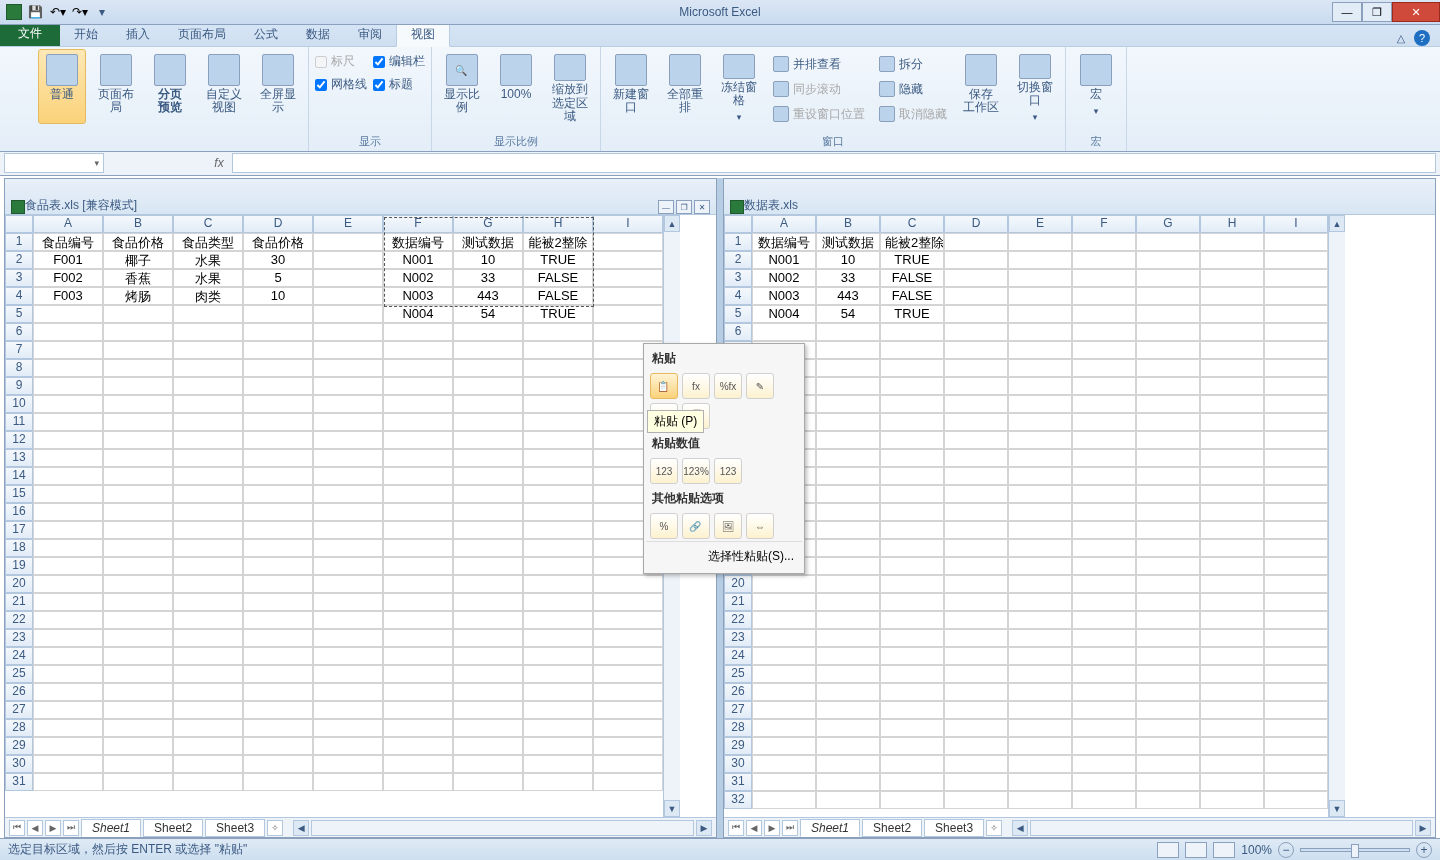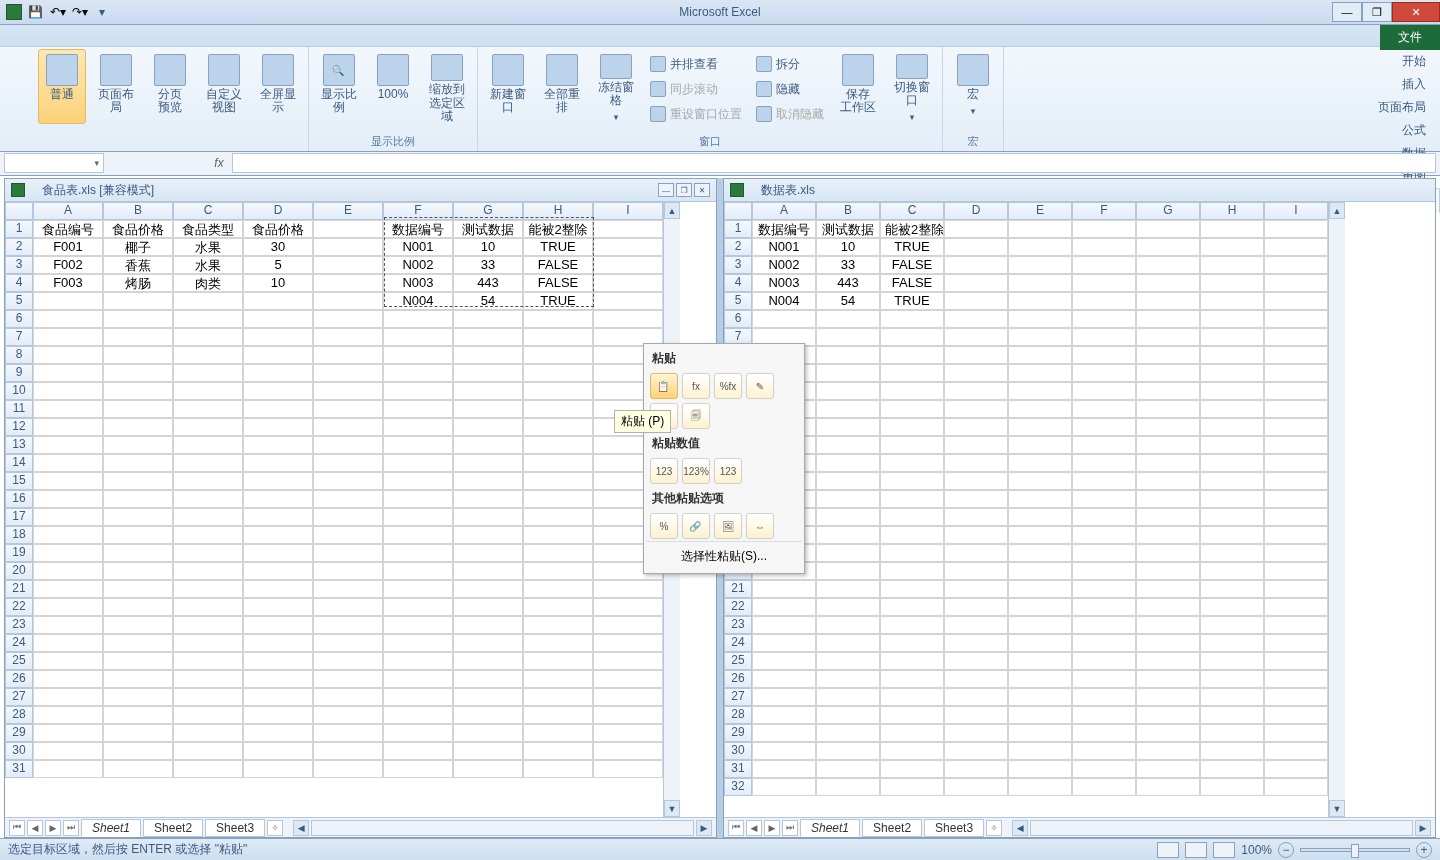--- a/index.html
+++ b/index.html
@@ -9,21 +9,21 @@
   .titlebar { height: 25px; background: linear-gradient(#dbe6f4, #c9dbf0); display: flex; align-items: center; border-bottom: 1px solid #8ba0bc; position: relative;}
   .titlebar .qat { display: flex; align-items: center; gap: 2px; padding-left: 4px; }
   .titlebar .qat .icon-box { width: 20px; height: 20px; display: flex; align-items: center; justify-content: center; }
   .titlebar .app-title { position: absolute; left: 0; right: 0; text-align: center; color: #3b5a82; pointer-events: none; }
   .titlebar .win-controls { margin-left: auto; display: flex; gap: 0; }
   .titlebar .win-controls .btn { width: 30px; height: 20px; border: 1px solid #8ba0bc; background: #e2ecf7; display: flex; align-items: center; justify-content: center; font-size: 11px; }
   .titlebar .win-controls .btn.close { background: #d04a3c; color: #fff; width: 48px; border-color:#9c2b1f;}
   .titlebar .win-controls .btn.max { }
 
   
-  .ribbon-tabs { height: 22px; background: linear-gradient(#d6e5f5,#cfdff0); display: flex; align-items: flex-end; padding-left: 16px; border-bottom: 1px solid #b7cde4; flex-direction: column;}
+  .ribbon-tabs { height: 22px; background: linear-gradient(#d6e5f5,#cfdff0); display: flex; align-items: flex-end; padding-left: 0; border-bottom: 1px solid #b7cde4;}
   .ribbon-tabs .tab { padding: 3px 14px; color: #3b5a82; cursor: pointer; }
   .ribbon-tabs .tab.file { background: #1e6b3a; color: #fff; padding: 4px 18px; }
   .ribbon-tabs .tab.active { background: #f6fafd; border: 1px solid #b7cde4; border-bottom: 1px solid #f6fafd; border-radius: 2px 2px 0 0; color:#3b5a82; margin-bottom:-1px;}
 
   .ribbon-right { margin-left: auto; display:flex; gap:6px; padding-right:10px; align-items:center; }
   .ribbon-right .mini { width:14px; height:14px; color:#3b5a82; display:flex;align-items:center;justify-content:center; font-size:11px;}
   .ribbon-right .help { width:16px;height:16px;border-radius:50%;background:#1e6fc1;color:#fff;display:flex;align-items:center;justify-content:center;font-size:11px;}
 
   
   .ribbon { height: 105px; background: linear-gradient(#f2f7fc,#e4eef8); border-bottom:1px solid #8ba0bc; display:flex; }
@@ -47,21 +47,21 @@
   .formula-bar-wrap { height:24px; border-bottom:1px solid #8ba0bc; background:#eef3f9; }
   .formula-row{height:22px; display:flex;align-items:center; padding:1px 4px; gap:2px;}
   .namebox{width:100px;height:20px;border:1px solid #b3c7de;background:#fff;display:flex;align-items:center;padding:0 4px;}
   .namebox .dd{margin-left:auto;color:#666;font-size:9px;}
   .fx-label{width:22px;text-align:center;color:#666;font-style:italic;}
   .fx-input{flex:1;height:20px;border:1px solid #b3c7de;background:#fff;}
 
   
   .workspace { position:absolute; top:178px; left:4px; right:4px; bottom:22px; background:#b7cde4; display:flex; gap:6px; }
   .wbwin { flex:1; background:#fff; border:1px solid #8ba0bc; display:flex; flex-direction:column; min-width:0;}
-  .wbwin .wb-title { height:23px; background:linear-gradient(#e8f0f9,#d8e6f3); border-bottom:1px solid #b3c7de; display:flex; align-items:center; padding:0 6px; color:#3b5a82; gap:17px;}
+  .wbwin .wb-title { height:36px; background:linear-gradient(#e8f0f9,#d8e6f3); border-bottom:1px solid #b3c7de; display:flex; align-items:flex-end; padding:0 6px; color:#3b5a82; gap:0;}
   .wbwin .wb-title .win-ic{width:14px;height:14px;background:#2a7a3c;border:1px solid #1e5a2c;}
   .wbwin .wb-title .wb-wincontrols{margin-left:auto;display:flex;gap:2px;}
   .wbwin .wb-title .wb-wincontrols span{width:16px;height:14px;border:1px solid #8ba0bc;background:#eef3f9;display:flex;align-items:center;justify-content:center;font-size:8px;color:#3b5a82;}
 
   .grid-wrap{flex:1; display:flex; min-height:0;}
   .grid { display:grid; border-collapse:collapse; font-family:"SimSun","Arial"; font-size:13px; color:#000;}
   .rowhdr,.colhdr,.corner{ background:linear-gradient(#f4f8fc,#e2ecf7); border:0.5px solid #b3c7de; text-align:center; color:#3b5a82; font-size:12px;}
   .cell{ border:0.5px solid #d4d4d4; text-align:center; padding:0 4px; white-space:nowrap; overflow:hidden;}
   .corner{border:0.5px solid #b3c7de;}
 
@@ -78,22 +78,22 @@
   .sheet-tab.active{background:#fff;font-weight:normal;border-bottom:1px solid #fff;font-style:italic;}
   .hscroll{flex:1;display:flex;align-items:center;gap:2px;margin-left:8px;}
   .hscroll .arrow{width:16px;height:16px;border:1px solid #b3c7de;background:#dce8f4;display:flex;align-items:center;justify-content:center;font-size:9px;color:#3b5a82;}
   .hscroll .track{flex:1;height:16px;border:1px solid #b3c7de;background:#eef3f9;}
 
   
   .paste-menu{ position:absolute; left:643px; top:343px; width:162px; background:#f6f6f6; border:1px solid #a8a8a8; box-shadow:2px 2px 4px rgba(0,0,0,0.25); padding:2px; z-index:10;}
   .paste-menu .hdr{padding:4px 6px; font-weight:bold; color:#333;}
   .paste-menu .row{display:flex;gap:4px;padding:2px 4px;}
   .paste-menu .opt{width:28px;height:26px;border:1px solid #d0d0d0;border-radius:3px;background:linear-gradient(#fff,#fdf2cf);display:flex;align-items:center;justify-content:center;font-size:10px;color:#555;}
-  .tooltip{position:absolute;left:614px;top:410px;background:#ffffe1;border:1px solid #b0b0b0;padding:2px 6px;font-size:12px;z-index:11;}
-  .paste-menu .spec{padding:6px 8px;border-top:1px solid #ddd;text-align:center;}
+  .tooltip{position:absolute;left:647px;top:410px;background:#ffffe1;border:1px solid #b0b0b0;padding:2px 6px;font-size:12px;z-index:11;}
+  .paste-menu .spec{padding:6px 8px;border-top:1px solid #ddd;text-align:right;}
 
   
   .statusbar{position:absolute;left:0;right:0;bottom:0;height:22px;background:linear-gradient(#dfeaf5,#cddff0);border-top:1px solid #8ba0bc;display:flex;align-items:center;padding:0 8px;color:#3b5a82;}
   .statusbar .right{margin-left:auto;display:flex;align-items:center;gap:6px;}
   .view-btn{width:22px;height:16px;border:1px solid #8ba0bc;background:#eef3f9;}
   .zoom-track{width:110px;height:4px;background:#cddff0;border:1px solid #8ba0bc;position:relative;}
   .zoom-track .tick{position:absolute;left:50%;top:-3px;width:2px;height:10px;background:#8ba0bc;}
   .zoom-track .thumb{position:absolute;left:50%;top:-5px;width:8px;height:14px;background:#eef3f9;border:1px solid #8ba0bc;transform:translateX(-50%);}
   .round{width:16px;height:16px;border:1px solid #8ba0bc;border-radius:50%;display:flex;align-items:center;justify-content:center;}
 
@@ -143,34 +143,59 @@
       <div class="big-btn active">
           <div class="ic"></div>
           <div class="lbl">普通</div>
         </div>
       <div class="big-btn">
           <div class="ic"></div>
           <div class="lbl">页面布局</div>
         </div>
       <div class="big-btn">
           <div class="ic"></div>
-          <div class="lbl" style="white-space:pre-line;">分页
+          <div class="lbl" style="white-space:pre-line;font-weight:bold;">分页
 预览</div>
         </div>
       <div class="big-btn">
           <div class="ic"></div>
           <div class="lbl">自定义视图</div>
         </div>
       <div class="big-btn">
           <div class="ic"></div>
           <div class="lbl">全屏显示</div>
         </div>
     </div>
   </div>
 
+  <div class="group">
+    <div class="group-body">
+      <div class="chk-col">
+        <label class="chk disabled">
+            <input type="checkbox" disabled="" style="">
+            <span>标尺</span>
+          </label>
+        <label class="chk">
+            <input type="checkbox" checked="" style="">
+            <span>网格线</span>
+          </label>
+      </div>
+      <div class="chk-col">
+        <label class="chk">
+            <input type="checkbox" checked="" style="">
+            <span>编辑栏</span>
+          </label>
+        <label class="chk">
+            <input type="checkbox" checked="" style="">
+            <span>标题</span>
+          </label>
+      </div>
+    </div>
+    <div class="group-label">显示</div>
+  </div>
 
   <div class="group">
     <div class="group-body">
       <div class="big-btn">
           <div class="ic">🔍</div>
           <div class="lbl">显示比例</div>
         </div>
       <div class="big-btn">
           <div class="ic"></div>
           <div class="lbl">100%</div>

